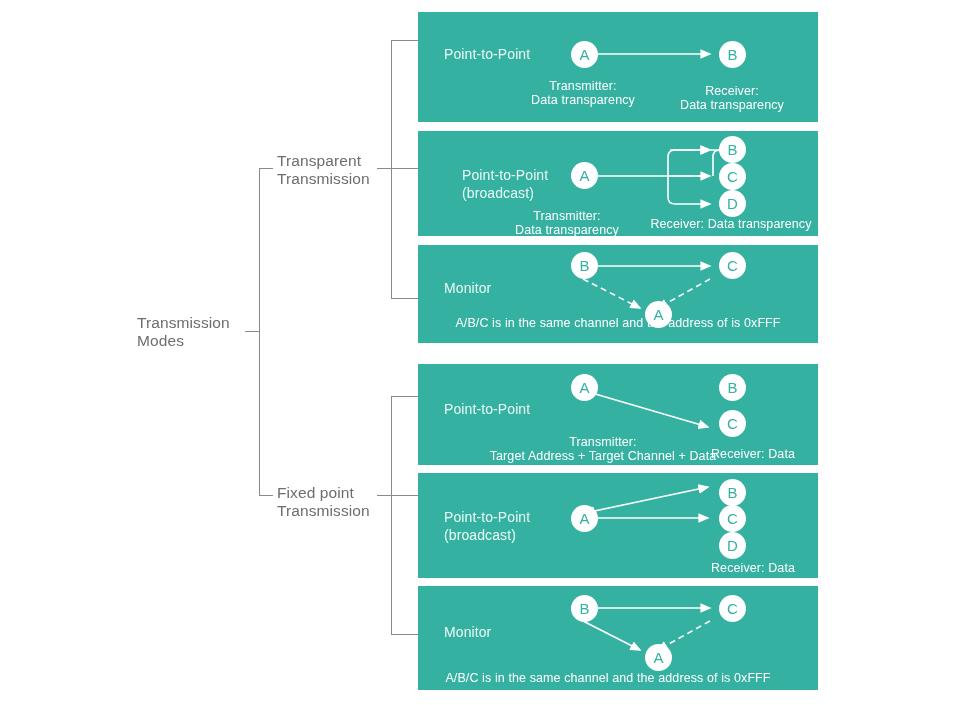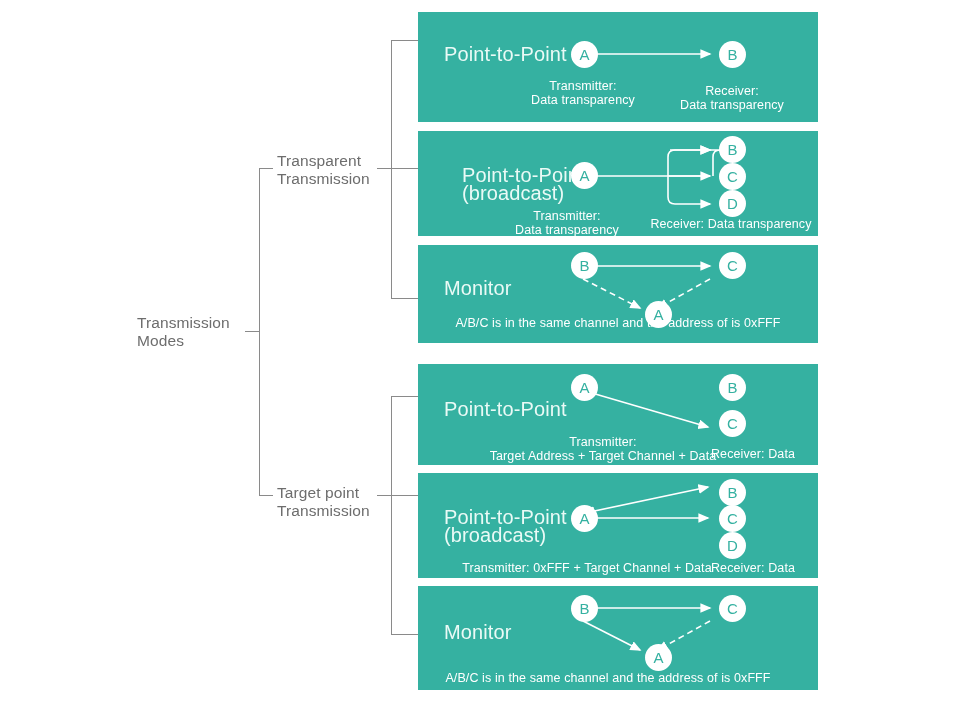--- a/index.html
+++ b/index.html
@@ -31,21 +31,21 @@
 
   
   .panel{
     position:absolute;
     left:418px;width:400px;
     background:#35b1a1;
     color:#ffffff;
   }
   .panel-title{
     position:absolute;
-    font-size:20px;
+    font-size:14px;
     line-height:17.5px;
     color:#eafaf6;
     white-space:pre-line;
     letter-spacing:.1px;
   }
   .caption{
     position:absolute;
     font-size:12.5px;
     line-height:14px;
     color:#ffffff;
@@ -82,21 +82,21 @@
   <div class="line hline" style="left:245px;top:331px;width:14px;"></div>
 
   <div class="line vline" style="left:259px;top:168px;height:327px;"></div>
 
   <div class="line hline" style="left:259px;top:168px;width:14px;"></div>
 
   <div class="line hline" style="left:259px;top:495px;width:14px;"></div>
 
   <div class="tree-label" id="branch1-label">Transparent
 Transmission</div>
-  <div class="tree-label" id="branch2-label">Target point
+  <div class="tree-label" id="branch2-label">Fixed point
 Transmission</div>
 
   <div class="line hline" style="left:377px;top:168px;width:14px;"></div>
   <div class="line vline" style="left:391px;top:40px;height:258px;"></div>
   <div class="line hline" style="left:391px;top:40px;width:27px;"></div>
   <div class="line hline" style="left:391px;top:168px;width:27px;"></div>
   <div class="line hline" style="left:391px;top:298px;width:27px;"></div>
 
   <div class="line hline" style="left:377px;top:495px;width:14px;"></div>
   <div class="line vline" style="left:391px;top:396px;height:238px;"></div>
@@ -213,21 +213,20 @@
         </marker>
       </defs>
       <line x1="167" y1="40" x2="290" y2="14" stroke="#ffffff" stroke-width="1.6" marker-end="url(#ah5)" marker-start="url(#ah5s)"></line>
       <line x1="167" y1="45" x2="290" y2="45" stroke="#ffffff" stroke-width="1.6" marker-end="url(#ah5)" marker-start="url(#ah5s)"></line>
     </svg>
   </div>
   <div class="node" style="left:571px;top:505px;">A</div>
   <div class="node" style="left:719px;top:479px;">B</div>
   <div class="node" style="left:719px;top:505px;">C</div>
   <div class="node" style="left:719px;top:532px;">D</div>
-  <div class="caption single" style="left:427px;top:561px;width:320px;">Transmitter: 0xFFF + Target Channel + Data</div>
   <div class="caption single" style="left:703px;top:561px;width:100px;">Receiver: Data</div>
 
   <div class="panel" style="top:586px;height:104px;">
     <div class="panel-title" style="left:26px;top:38px;">Monitor</div>
     <svg class="arrows" viewBox="0 0 400 104">
       <defs>
         <marker id="ah6" markerWidth="7" markerHeight="7" refX="6" refY="3" orient="auto">
           <path d="M0,0 L7,3 L0,6 z" fill="#ffffff"></path>
         </marker>
         <marker id="ah6s" markerWidth="7" markerHeight="7" refX="6" refY="3" orient="auto-start-reverse">

